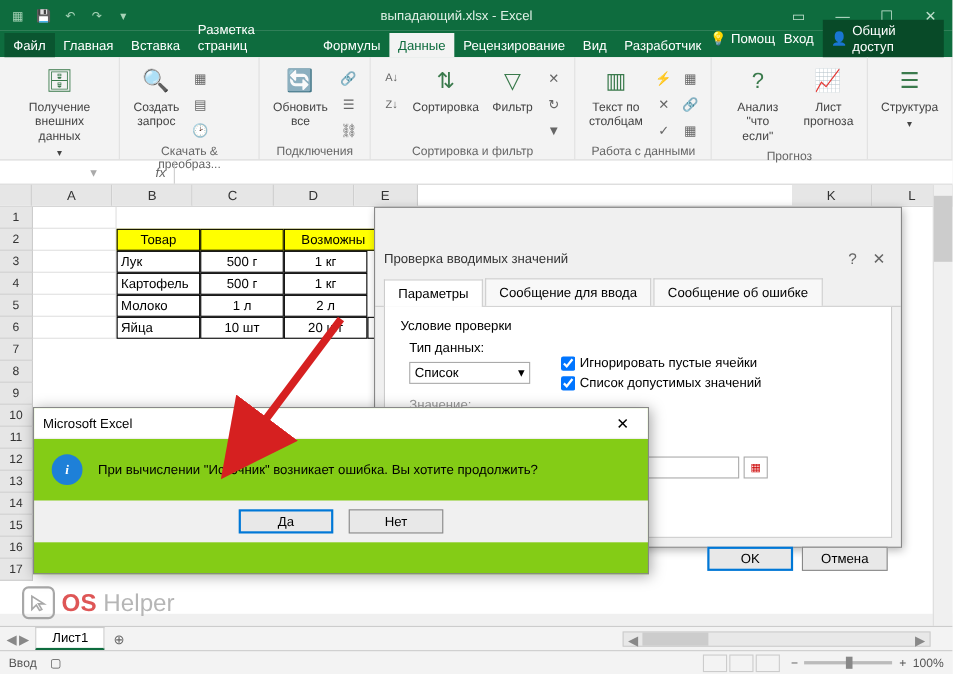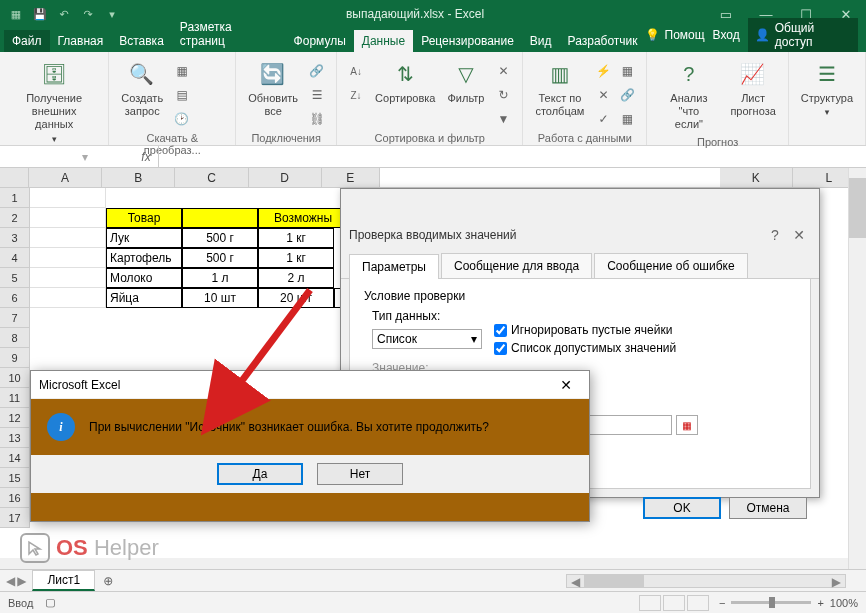--- a/index.html
+++ b/index.html
@@ -53,34 +53,34 @@
 
 .dv-dialog { position: absolute; left: 340px; top: 188px; width: 480px; height: 310px; background: #f0f0f0; border: 1px solid #888; box-shadow: 2px 2px 8px rgba(0,0,0,.3); z-index: 10; }
 .dv-title { height: 28px; display: flex; align-items: center; padding: 0 8px; font-size: 12px; color: #333; margin-top: 32px; }
 .dv-title .spacer { flex: 1; }
 .dv-title .help, .dv-title .close { width: 24px; text-align: center; color: #666; font-size: 14px; }
 .dv-tabs { display: flex; padding: 4px 8px 0; border-bottom: 1px solid #ccc; gap: 0; }
 .dv-tab { padding: 5px 12px; font-size: 12px; border: 1px solid #ccc; border-bottom: none; background: #f8f8f8; margin-right: 2px; }
 .dv-tab.active { background: #fff; position: relative; top: 1px; }
 .dv-body { padding: 10px 14px; background: #fff; margin: 0 8px; border: 1px solid #ccc; border-top: none; height: 210px; font-size: 12px; }
 .dv-body .group-label { margin-bottom: 6px; }
-.dv-row { display: flex; align-items: center; gap: 12px; margin-bottom: 6px; }
+.dv-row { display: flex; align-items: center; gap: 28px; margin-bottom: 6px; }
 .dv-select { width: 110px; height: 20px; border: 1px solid #aaa; background: #fff; padding: 0 4px; font-size: 12px; display: flex; align-items: center; justify-content: space-between; }
 .dv-select.disabled { background: #eee; color: #999; }
 .dv-check { display: flex; align-items: center; gap: 4px; }
 .dv-check input { width: 13px; height: 13px; }
 .dv-input-row { display: flex; align-items: center; gap: 4px; }
 .dv-input { width: 300px; height: 20px; border: 1px solid #aaa; padding: 0 4px; font-size: 12px; }
 .dv-refbtn { width: 22px; height: 20px; border: 1px solid #aaa; background: #fff; display:flex; align-items:center; justify-content:center; font-size:10px; color:#c00;}
 .dv-footer { display: flex; justify-content: flex-end; gap: 8px; padding: 8px 12px; }
 .dv-btn { width: 78px; height: 22px; border: 1px solid #888; background: #e8e8e8; font-size: 12px; }
 .dv-btn.primary { border: 2px solid #0078d7; }
 
 
-.msgbox { position: absolute; left: 30px; top: 370px; width: 560px; height: 152px; background: #a16207; border: 1px solid #888; box-shadow: 2px 2px 12px rgba(0,0,0,.35); z-index: 20; }
+.msgbox { position: absolute; left: 30px; top: 370px; width: 560px; height: 152px; background: #84cc16; border: 1px solid #888; box-shadow: 2px 2px 12px rgba(0,0,0,.35); z-index: 20; }
 .msg-title { height: 28px; background: #fff; display: flex; align-items: center; padding: 0 8px; font-size: 12px; border-bottom: 1px solid #eee; }
 .msg-title .spacer { flex: 1; }
 .msg-title .close { width: 30px; text-align: center; font-size: 14px; }
 .msg-body { padding: 14px 16px; display: flex; align-items: center; gap: 14px; font-size: 12px; }
 .msg-icon { width: 28px; height: 28px; border-radius: 50%; background: #1e80d8; color: #fff; display: flex; align-items: center; justify-content: center; font-weight: bold; font-family: Georgia, serif; font-style: italic; }
 .msg-btns { display: flex; justify-content: center; gap: 14px; padding: 8px; background: #f0f0f0; }
 .msg-btn { width: 86px; height: 22px; border: 1px solid #888; background: #e8e8e8; font-size: 12px; }
 .msg-btn.focus { border: 2px solid #0078d7; }
 
 

